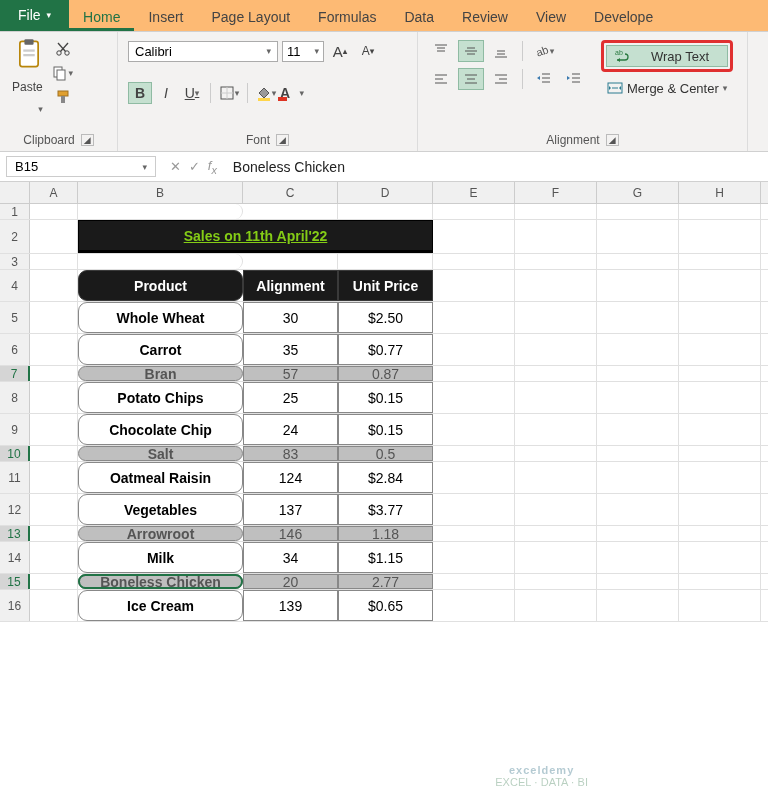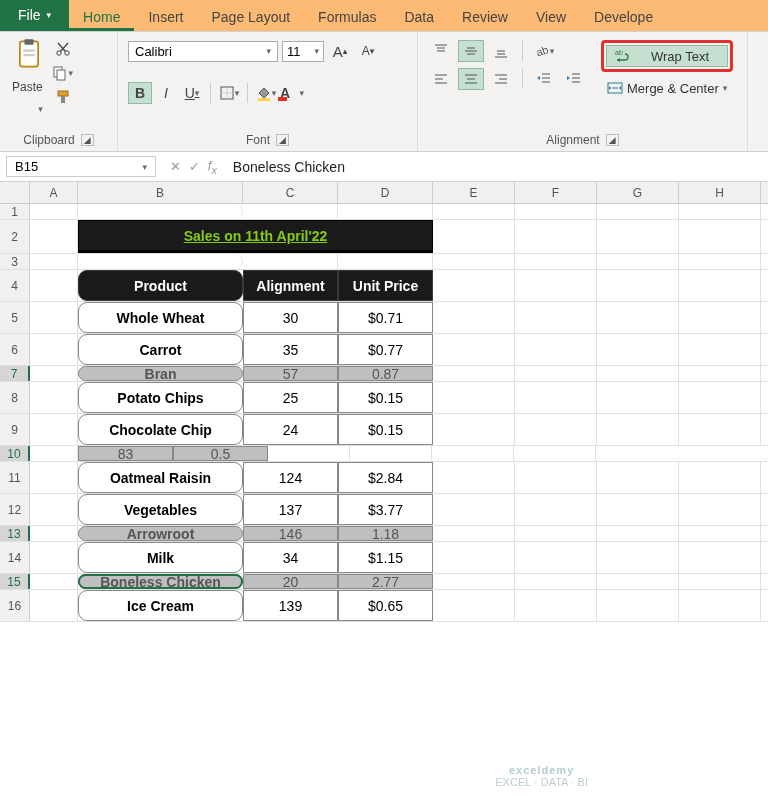--- a/index.html
+++ b/index.html
@@ -372,21 +372,21 @@
         <div class="cell cE"></div>
         <div class="cell cF"></div>
         <div class="cell cG"></div>
         <div class="cell cH"></div>
       </div>
       <div class="row row-normal">
         <div class="rh">5</div>
         <div class="cell cA"></div>
         <div class="cell cB tcell">Whole Wheat</div>
         <div class="cell cC tcell nv">30</div>
-        <div class="cell cD tcell nv">$0.71</div>
+        <div class="cell cD tcell nv">$2.50</div>
         <div class="cell cE"></div>
         <div class="cell cF"></div>
         <div class="cell cG"></div>
         <div class="cell cH"></div>
       </div>
       <div class="row row-normal">
         <div class="rh">6</div>
         <div class="cell cA"></div>
         <div class="cell cB tcell">Carrot</div>
         <div class="cell cC tcell nv">35</div>
@@ -425,20 +425,21 @@
         <div class="cell cC tcell nv">24</div>
         <div class="cell cD tcell nv">$0.15</div>
         <div class="cell cE"></div>
         <div class="cell cF"></div>
         <div class="cell cG"></div>
         <div class="cell cH"></div>
       </div>
       <div class="row row-small hidden-row">
         <div class="rh sel">10</div>
         <div class="cell cA"></div>
+        <div class="cell cB tcell">Salt</div>
         <div class="cell cC tcell nv">83</div>
         <div class="cell cD tcell nv">0.5</div>
         <div class="cell cE"></div>
         <div class="cell cF"></div>
         <div class="cell cG"></div>
         <div class="cell cH"></div>
       </div>
       <div class="row row-normal">
         <div class="rh">11</div>
         <div class="cell cA"></div>

